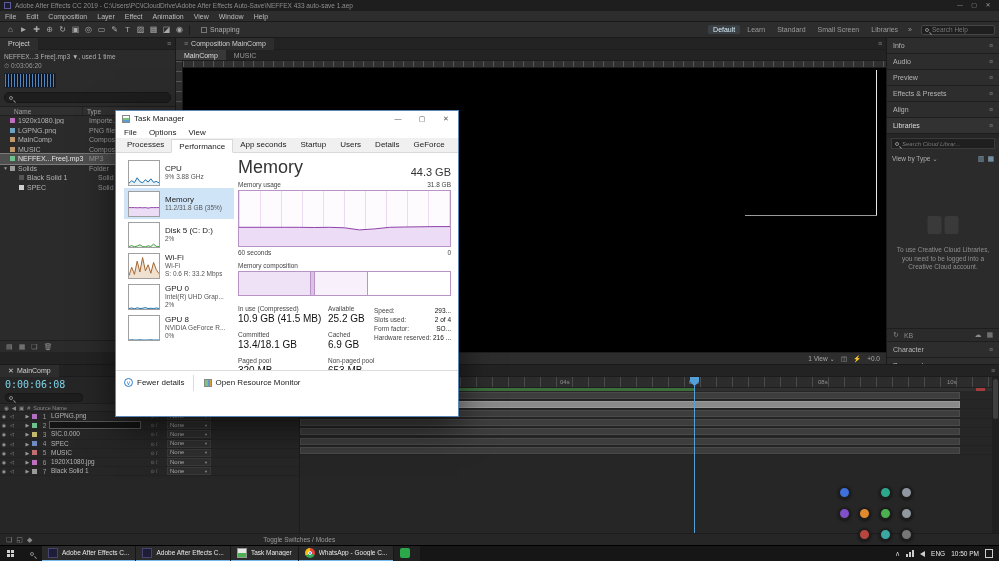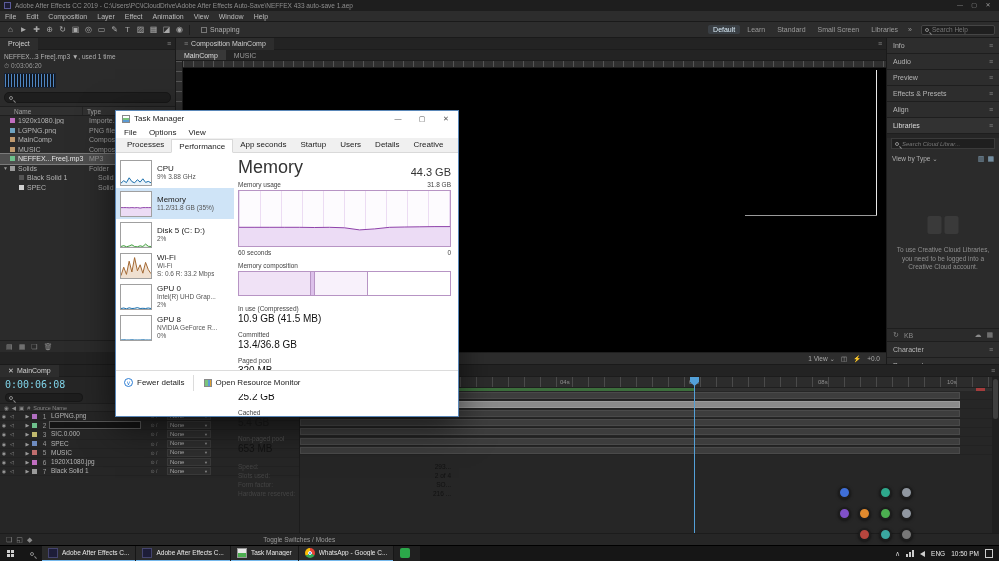--- a/index.html
+++ b/index.html
@@ -124,21 +124,21 @@
   .tm-titlebar { height:15px; display:flex; align-items:center; padding-left:6px; background:#fff; }
   .tm-appicon { width:8px; height:8px; border:1px solid #888; background:linear-gradient(180deg,#fff 40%,#7bc47b 40%, #7bc47b 60%, #5b9bd5 60%); margin-right:4px; }
   .tm-title { font-size:8px; color:#222; flex:1; }
   .tm-ctl { width:24px; height:15px; text-align:center; line-height:15px; font-size:7px; color:#555; }
   .tm-menubar { height:12px; display:flex; align-items:center; padding-left:2px; background:#fff; }
   .tm-menu-item { font-size:8px; color:#222; padding:0 6px; }
   .tm-tabs { height:15px; background:#f0f0f0; border-bottom:1px solid #d9d9d9; display:flex; align-items:center; padding-left:4px; }
   .tm-tab { font-size:8px; color:#222; padding:0 7px; height:14px; line-height:14px; }
   .tm-tab.sel { background:#fff; border:1px solid #d9d9d9; border-bottom:1px solid #fff; margin-bottom:-1px; }
   .tm-body { position:relative; height:241px; background:#fff; }
-  .tm-sidebar { position:absolute; left:0; top:4px; width:118px; bottom:4px; overflow:hidden; }
+  .tm-sidebar { position:absolute; left:0; top:4px; width:118px; bottom:4px; overflow:hidden;padding-left:8px; }
   .tm-side-item { height:31px; display:flex; align-items:center; gap:5px; padding:2px 4px; }
   .tm-side-item.sel { background:#cfe4f7; }
   .tm-mini { width:32px; height:26px; border:1px solid #a0a0a0; background:#fff; flex:0 0 auto; }
   .tm-mini svg { display:block; }
   .tm-side-name { font-size:8px; color:#222; line-height:9px; }
   .tm-side-detail { font-size:6.5px; color:#555; line-height:8px; white-space:nowrap; overflow:hidden; max-width:72px; }
   .tm-main { position:absolute; left:122px; right:7px; top:4px; bottom:0; }
   .tm-h1row { display:flex; align-items:flex-end; }
   .tm-h1 { font-size:18px; font-weight:300; color:#333; }
   .tm-total { margin-left:auto; font-size:11px; color:#333; }
@@ -146,21 +146,21 @@
   .tm-subrow .r { margin-left:auto; }
   .tm-graph { margin-top:2px; height:57px; border:1px solid #b794c4; background:#fdfbfe; background-image:repeating-linear-gradient(90deg,#ecdcf3 0 1px, transparent 1px 21px); position:relative; }
   .tm-graph-plot { position:absolute; inset:0; }
   .tm-graph-plot svg { width:100%; height:100%; display:block; }
   .tm-under { display:flex; font-size:6.5px; color:#444; margin-top:2px; }
   .tm-under .r { margin-left:auto; }
   .tm-comp-label { font-size:6.5px; color:#444; margin-top:6px; }
   .tm-comp-bar { margin-top:2px; height:25px; border:1px solid #b794c4; display:flex; background:#fff; }
   .tm-seg { height:100%; border-right:1px solid #b794c4; }
   .tm-seg:last-child { border-right:none; }
-  .tm-stats { display:flex; margin-top:9px;flex-direction:column; }
+  .tm-stats { display:flex; margin-top:9px; }
   .tm-scol1 { width:90px; }
   .tm-scol2 { width:46px; }
   .tm-scol3 { flex:1; padding-top:1px; }
   .tm-stat { margin-bottom:7px; }
   .tm-stat-label { font-size:6.5px; color:#444; white-space:nowrap; }
   .tm-stat-value { font-size:10px; font-weight:300; color:#111; margin-top:1px; white-space:nowrap; }
   .tm-rstat { display:flex; font-size:6.5px; color:#444; line-height:9px; }
   .tm-rstat .v { margin-left:auto; color:#111; }
   .tm-footer { position:absolute; left:0; right:0; bottom:0; height:24px; border-top:1px solid #dcdcdc; background:#fff; display:flex; align-items:center; z-index:51; }
   .tm-fewer { display:flex; align-items:center; gap:4px; padding:0 8px; height:100%; }
@@ -676,21 +676,21 @@
         <span class="tm-menu-item">View</span>
       </div>
     <div class="tm-tabs">
 
     <span class="tm-tab">Processes</span>
         <span class="tm-tab sel">Performance</span>
         <span class="tm-tab">App seconds</span>
         <span class="tm-tab">Startup</span>
         <span class="tm-tab">Users</span>
         <span class="tm-tab">Details</span>
-        <span class="tm-tab">Creative</span>
+        <span class="tm-tab">GeForce</span>
       </div>
     <div class="tm-body">
       <div class="tm-sidebar">
 
           <div class="tm-side-item">
             <span class="tm-mini">
               <svg width="100%" height="100%" viewBox="0 0 32 24" preserveAspectRatio="none">
                 <polygon fill="#eaf3fa" points="0,24 0.0,22.1 2.9,19.7 5.8,21.6 8.7,16.8 11.6,20.6 14.5,21.8 17.5,18.7 20.4,21.1 23.3,17.8 26.2,21.4 29.1,20.4 32.0,21.8 32,24"></polygon>
                 <polyline fill="none" stroke="#1369a8" stroke-width="1" points="0.0,22.1 2.9,19.7 5.8,21.6 8.7,16.8 11.6,20.6 14.5,21.8 17.5,18.7 20.4,21.1 23.3,17.8 26.2,21.4 29.1,20.4 32.0,21.8"></polyline>
               </svg>
@@ -804,38 +804,38 @@
         <div class="tm-stats">
           <div class="tm-scol1">
 
               <div class="tm-stat">
                 <div class="tm-stat-label">In use (Compressed)</div>
                 <div class="tm-stat-value">10.9 GB (41.5 MB)</div>
               </div>
 
               <div class="tm-stat">
                 <div class="tm-stat-label">Committed</div>
-                <div class="tm-stat-value">13.4/36.8 GB</div>
+                <div class="tm-stat-value">13.4/18.1 GB</div>
               </div>
 
               <div class="tm-stat">
                 <div class="tm-stat-label">Paged pool</div>
                 <div class="tm-stat-value">320 MB</div>
               </div>
             </div>
           <div class="tm-scol2">
 
               <div class="tm-stat">
                 <div class="tm-stat-label">Available</div>
                 <div class="tm-stat-value">25.2 GB</div>
               </div>
 
               <div class="tm-stat">
                 <div class="tm-stat-label">Cached</div>
-                <div class="tm-stat-value">5.4 GB</div>
+                <div class="tm-stat-value">6.9 GB</div>
               </div>
 
               <div class="tm-stat">
                 <div class="tm-stat-label">Non-paged pool</div>
                 <div class="tm-stat-value">653 MB</div>
               </div>
             </div>
           <div class="tm-scol3">
 
               <div class="tm-rstat">

